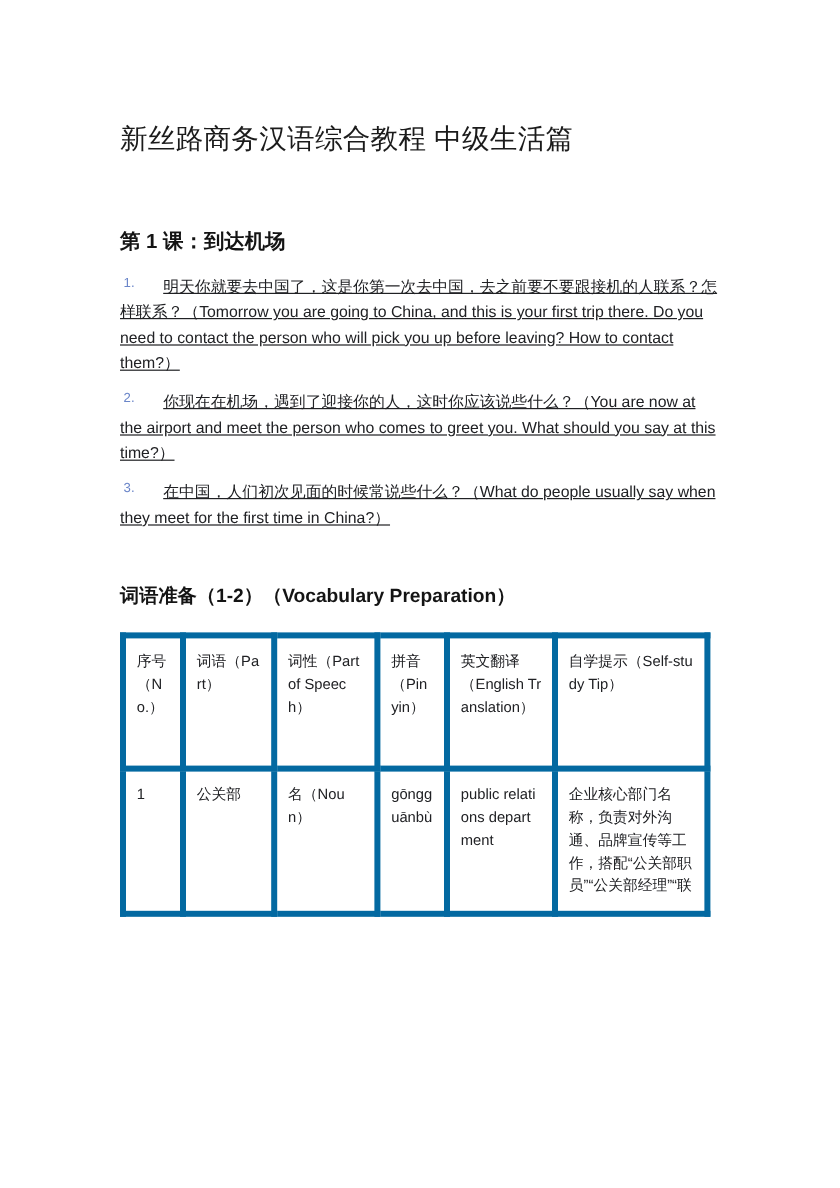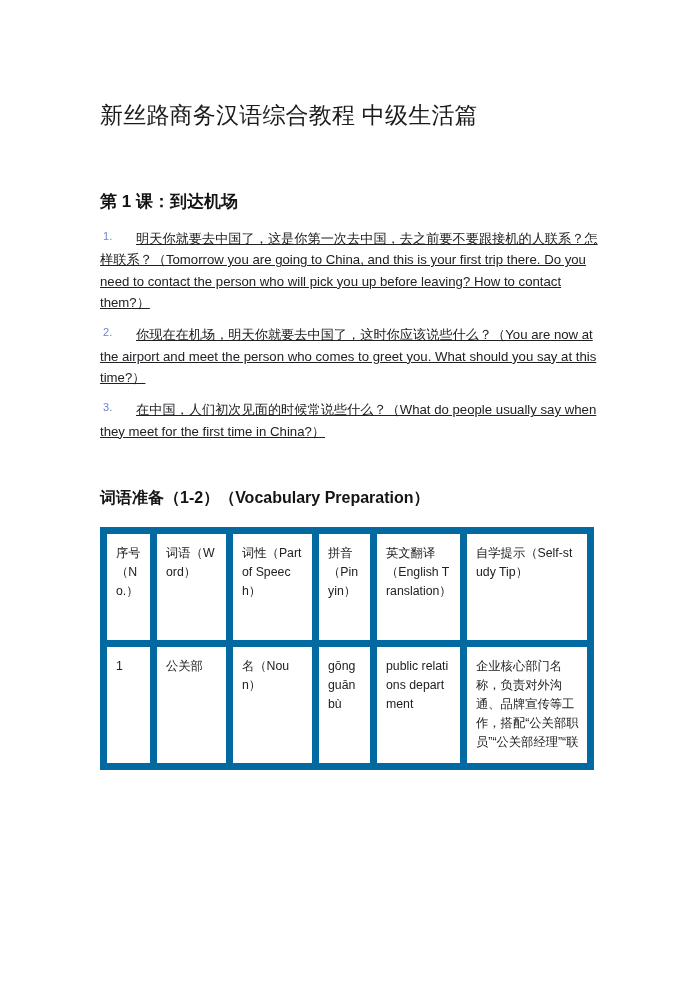--- a/index.html
+++ b/index.html
@@ -105,21 +105,21 @@
   table.vocab {
     border-collapse: collapse;
     table-layout: fixed;
     width: 487px;
     margin: 0;
     margin-top: 17px;
     font-size: 12.3px;
     color: #202124;
   }
   table.vocab td {
-    border: 7px solid #0369a1;
+    border: 5px solid #0369a1;
     vertical-align: top;
     padding: 10px 8px 10px 9px;
     line-height: 1.55;
     word-wrap: break-word;
     overflow-wrap: break-word;
     word-break: break-all;
   }
   table.vocab tr.hdr td {
     height: 86px;
   }
@@ -140,41 +140,41 @@
 <div class="page">
   <div class="content">
 
     <h1 class="doc-title">新丝路商务汉语综合教程 中级生活篇</h1>
 
     <h2 class="h-lesson">第 1 课：到达机场</h2>
 
 
     <ol class="warmup">
       <li>明天你就要去中国了，这是你第一次去中国，去之前要不要跟接机的人联系？怎样联系？（Tomorrow you are going to China, and this is your first trip there. Do you need to contact the person who will pick you up before leaving? How to contact them?）</li>
-      <li>你现在在机场，明天你就要去中国了，这时你应该说些什么？（You are now at the airport and meet the person who comes to greet you. What should you say at this time?）</li>
+      <li>你现在在机场，遇到了迎接你的人，这时你应该说些什么？（You are now at the airport and meet the person who comes to greet you. What should you say at this time?）</li>
       <li>在中国，人们初次见面的时候常说些什么？（What do people usually say when they meet for the first time in China?）</li>
     </ol>
 
 
 
     <h3 class="h-section tight">词语准备（1-2）（Vocabulary Preparation）</h3>
 
     <table class="vocab">
       <colgroup>
         <col class="c1">
           <col class="c2">
           <col class="c3">
         <col class="c4">
           <col class="c5">
           <col class="c6">
       </colgroup>
       <tbody>
         <tr class="hdr">
           <td>序号（No.）</td>
-          <td>词语（Word）</td>
+          <td>词语（Part）</td>
           <td>词性（Part of Speech）</td>
           <td>拼音（Pinyin）</td>
           <td>英文翻译（English Translation）</td>
           <td>自学提示（Self-study Tip）</td>
         </tr>
         <tr class="body-row">
           <td>1</td>
           <td>公关部</td>
           <td>名（Noun）</td>
           <td>gōngguānbù</td>

